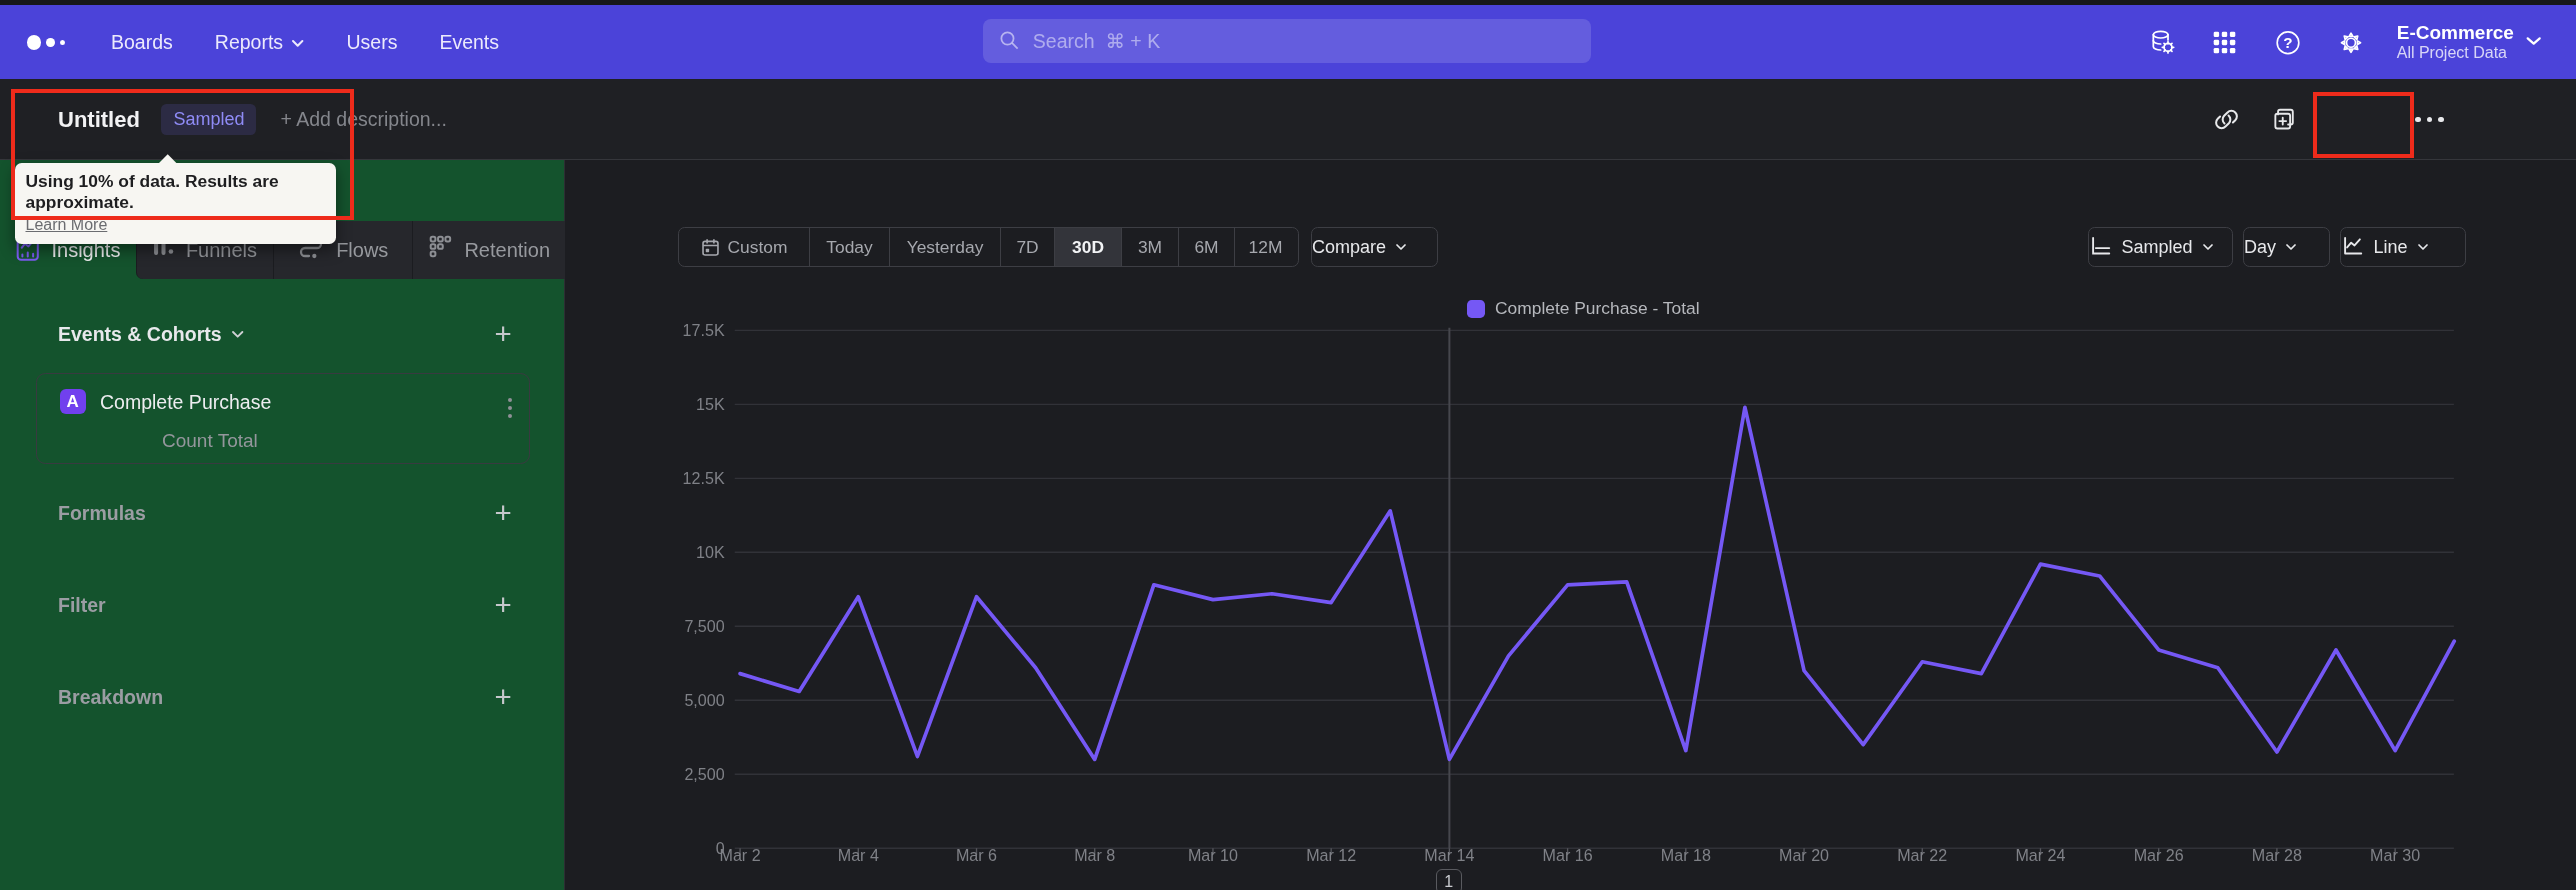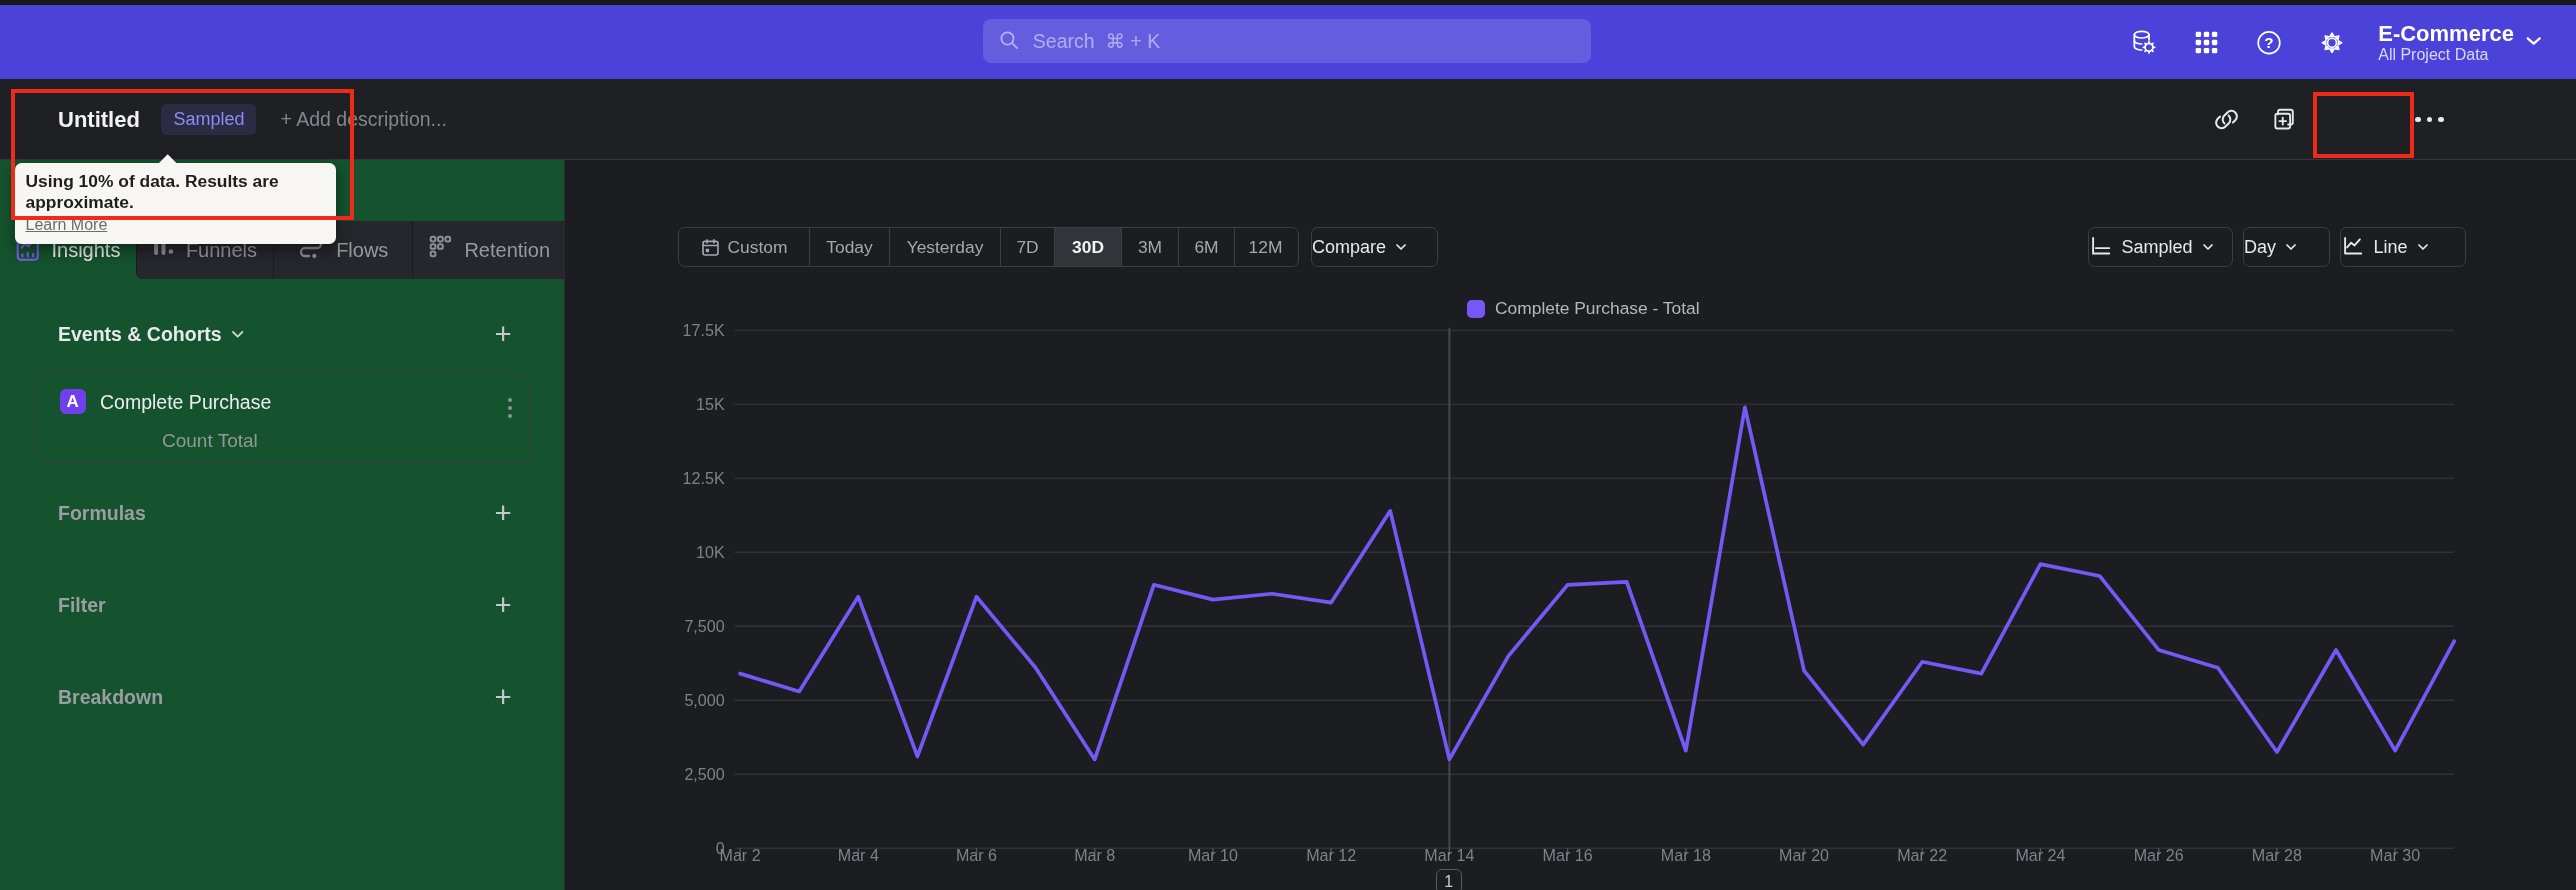--- a/index.html
+++ b/index.html
@@ -27,21 +27,21 @@
     background:rgba(255,255,255,0.14); border-radius:8px; display:flex; align-items:center; padding:0 14.8px;
   }
   .searchbox input {
     background:transparent; border:none; outline:none; color:#fff;
     font-size:19.5px; margin-left:12px; width:537px; font-family:"Liberation Sans",sans-serif;
   }
   .searchbox input::placeholder { color:rgba(236,236,252,0.55); }
   .nav-right { position:absolute; right:34px; top:0; height:74px; display:flex; align-items:center; }
   .nav-ic { width:28px; height:28px; display:flex; align-items:center; justify-content:center; margin-left:35px; }
   .org { margin-left:32px; display:flex; flex-direction:column; line-height:1.15; }
-  .org .org-name { color:#fff; font-size:22px; font-weight:bold; }
+  .org .org-name { color:#fff; font-size:19px; font-weight:bold; }
   .org .org-scope { color:rgba(255,255,255,0.78); font-size:16px; }
   .org-caret { margin-left:10.7px; }
 
   
   .report-header { left:0; top:79px; width:2576px; height:81px; background:#1f2024; border-bottom:1.3px solid #35363b; }
   .title-row { position:absolute; left:58px; top:0; height:81px; display:flex; align-items:center; }
   .report-title { color:#f2f2f4; font-size:22px; font-weight:bold; }
   .sampled-badge {
     margin-left:21.5px; background:#2c2b44; color:#8f8bf6; font-size:18px;
     padding:5.4px 12px; border-radius:5.4px;
@@ -130,20 +130,35 @@
   svg text { font-family:"Liberation Sans", sans-serif; }
 </style>
 </head>
 <body>
 
 <div class="screen">
 
   <div class="abs top-strip"></div>
 
   <nav class="abs topnav">
+    <div class="nav-left">
+      <div class="logo">
+        <span class="d1"></span>
+          <span class="d2"></span>
+          <span class="d3"></span>
+      </div>
+      <div id="nav-items" style="display:flex; align-items:center; gap:42px; margin-left:46px;">
+          <span class="nav-item">Boards</span>
+          <span class="nav-item">Reports<svg width="13.4" height="9.4" viewBox="0 0 20 14" fill="none" stroke="#eceafc" stroke-width="3" stroke-linecap="round" stroke-linejoin="round">
+              <path d="M3 3 l7 7 l7 -7"></path>
+            </svg></span>
+          <span class="nav-item">Users</span>
+          <span class="nav-item">Events</span>
+        </div>
+    </div>
 
     <div class="searchbox">
       <span>
         <svg width="23" height="23" viewBox="0 0 34 34" fill="none" stroke="rgba(236,236,252,0.6)" stroke-width="2.6">
           <circle cx="14" cy="14" r="9"></circle>
             <line x1="21" y1="21" x2="29" y2="29"></line>
         </svg>
       </span>
       <input placeholder="Search  ⌘ + K" style="">
     </div>

